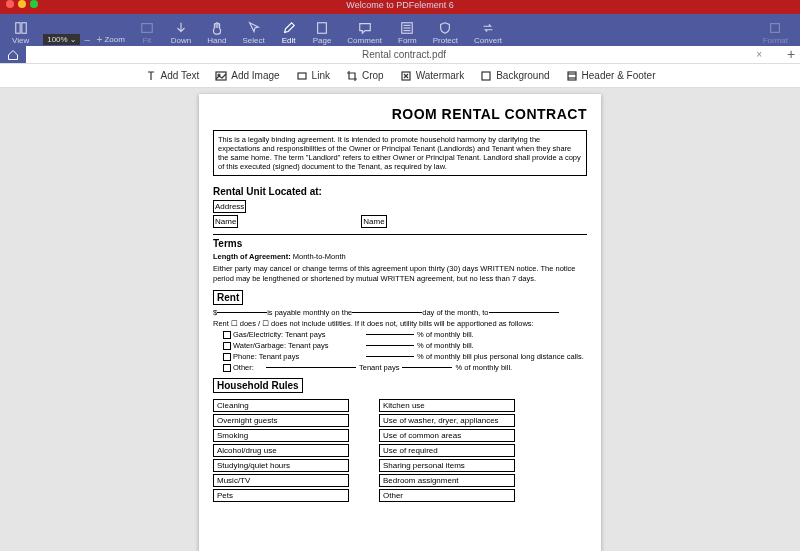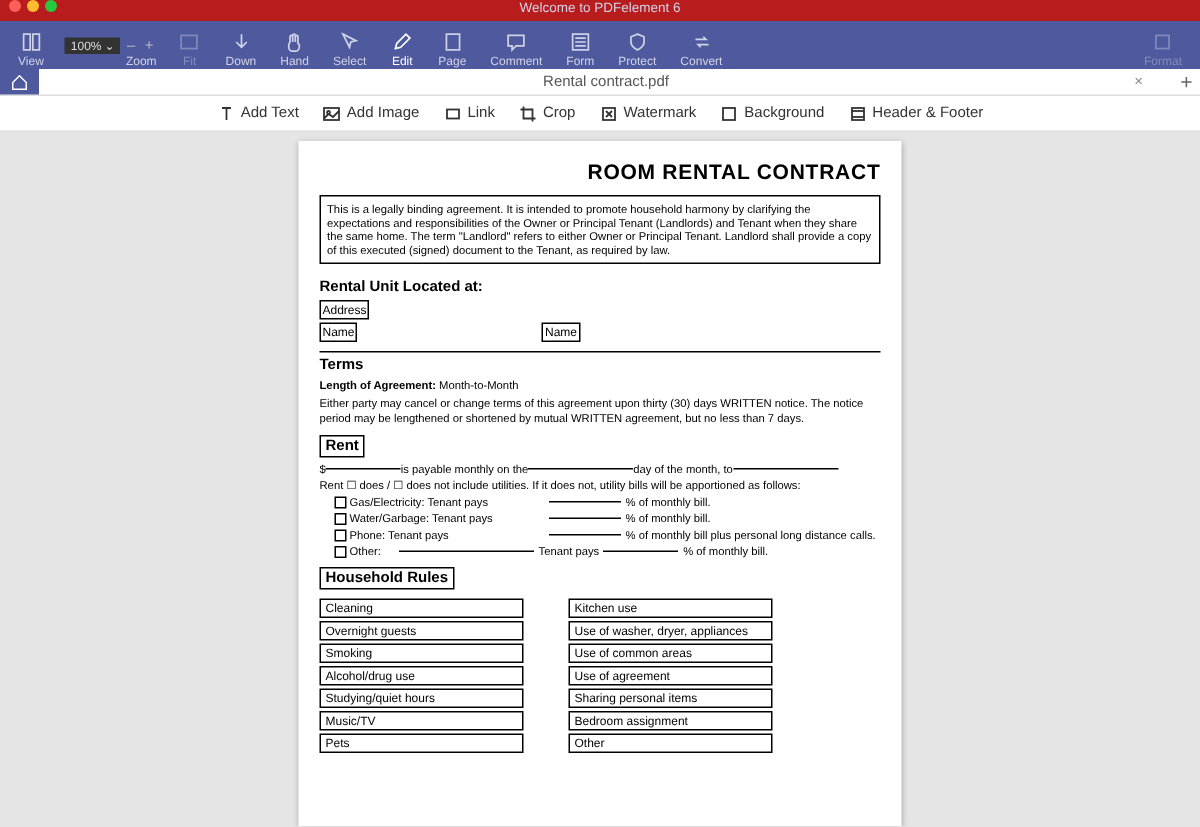--- a/index.html
+++ b/index.html
@@ -62,21 +62,21 @@
   <div class="rib-item">
     <span class="rib-ico">
         <svg viewBox="0 0 16 16">
           <rect x="2" y="2" width="5" height="12"></rect>
           <rect x="9" y="2" width="5" height="12"></rect>
         </svg>
       </span>
     <span>View</span>
   </div>
   <div class="zoom-box">
-    <div style="display:flex;flex-direction:column;align-items:flex-end">
+    <div style="display:flex;flex-direction:row;align-items:center">
       <div style="display:flex;align-items:center;gap:2px">
         <div class="zoom-sel">
             <span>100%</span>
             <span>⌄</span>
           </div>
         <div class="zoom-btn">–</div>
         <div class="zoom-btn">+</div>
       </div>
       <span style="color:#d0d3e8;font-size:8px">Zoom</span>
     </div>
@@ -310,21 +310,21 @@
           <li>Smoking</li>
           <li>Alcohol/drug use</li>
           <li>Studying/quiet hours</li>
           <li>Music/TV</li>
           <li>Pets</li>
         </ul>
       <ul id="col-right">
           <li>Kitchen use</li>
           <li>Use of washer, dryer, appliances</li>
           <li>Use of common areas</li>
-          <li>Use of agreement</li>
+          <li>Use of required</li>
           <li>Sharing personal items</li>
           <li>Bedroom assignment</li>
           <li>Other</li>
         </ul>
     </div>
     
     
   </div>
 </div>
 

